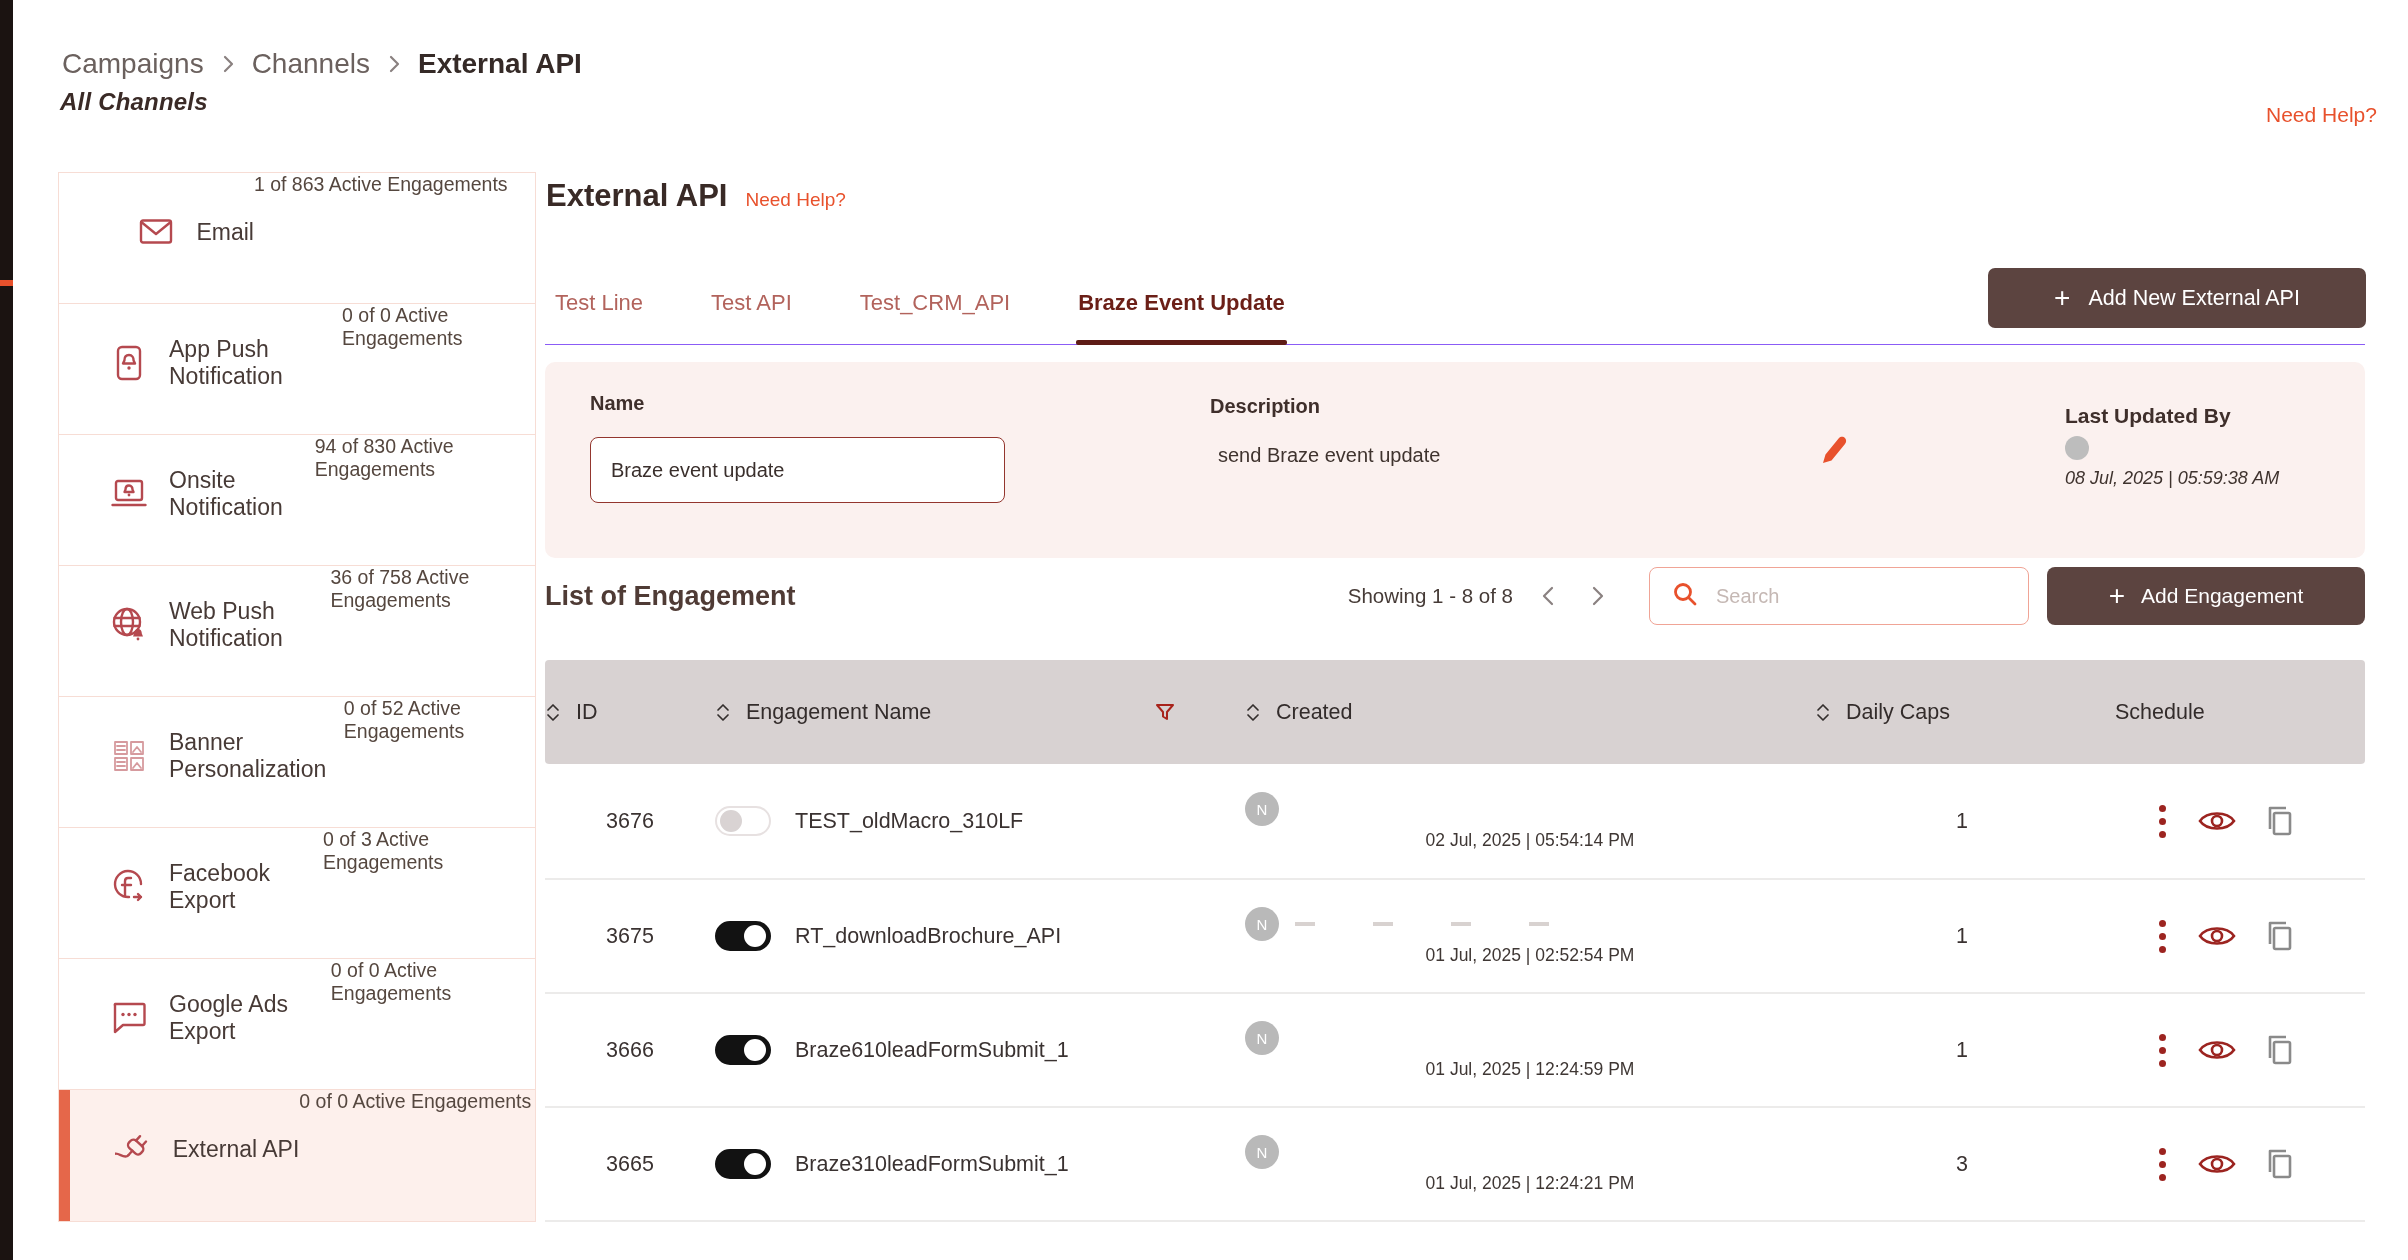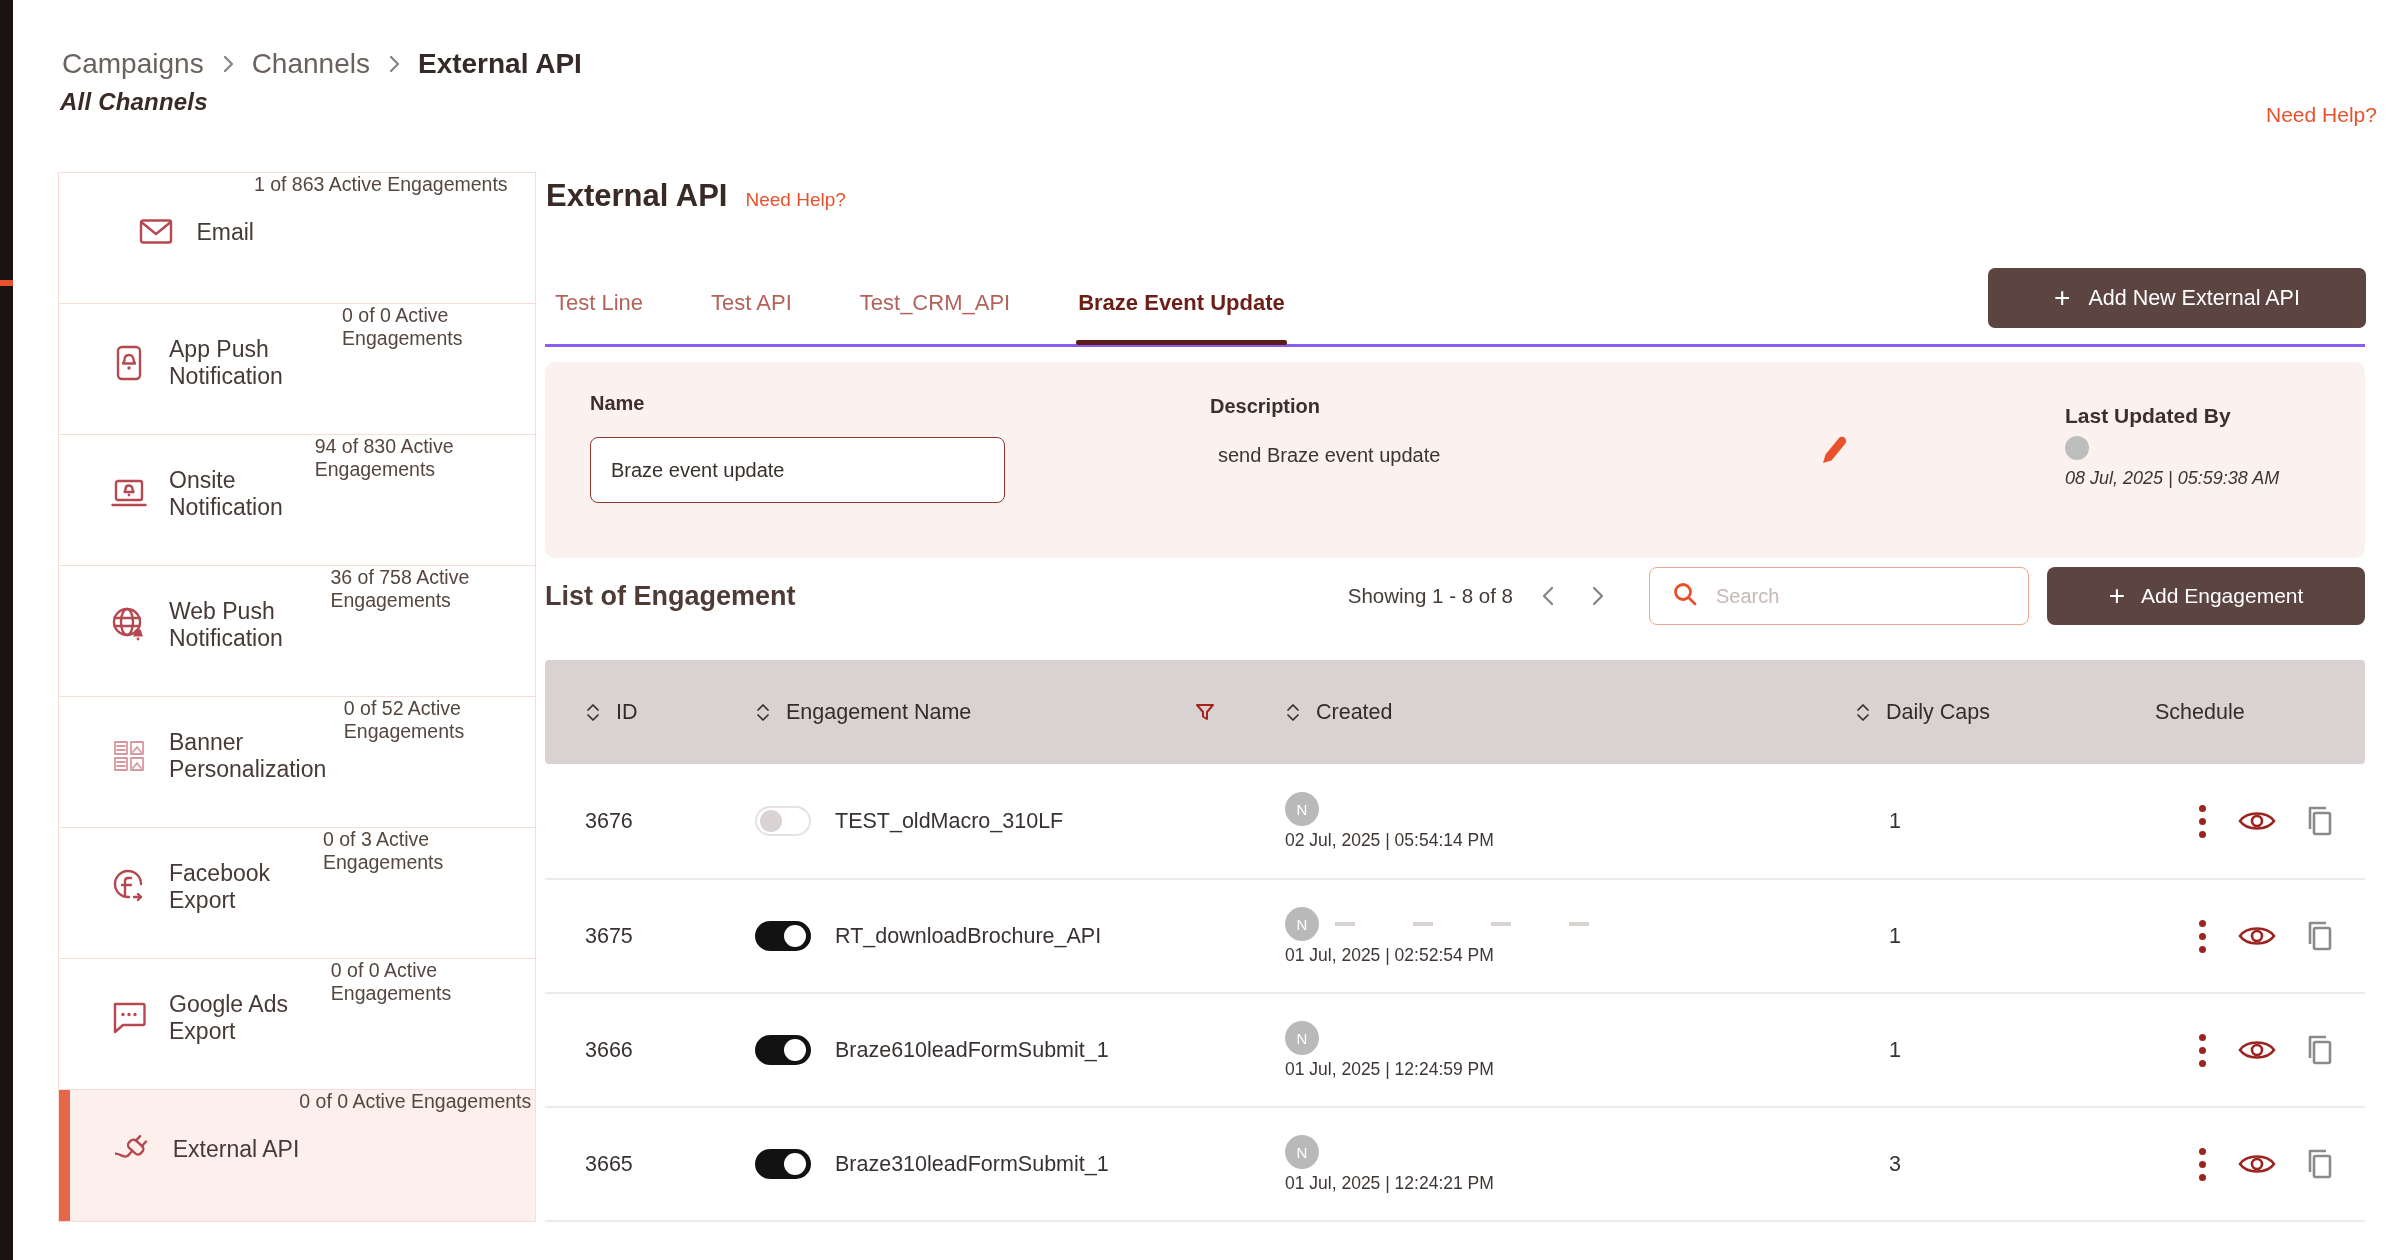--- a/index.html
+++ b/index.html
@@ -30,21 +30,21 @@
   .side-card.active::before { content:""; position:absolute; left:0; top:0; width:11px; height:100%; background:#e5674a; }
   .side-icon { width:36px; height:36px; display:flex; align-items:center; justify-content:center; flex:0 0 36px; }
   .side-icon svg { stroke:#b5494f; fill:none; stroke-width:2.4; stroke-linecap:round; stroke-linejoin:round; }
   .side-icon .fillpart { fill:#b5494f; stroke:none; }
   .side-icon.lighter svg { opacity:.55; }
 
   
   .main-heading { position:absolute; left:546px; top:178px; display:flex; align-items:baseline; gap:18px; }
   .main-heading .h { font-size:31px; font-weight:700; color:#392a26; }
   .main-heading .nh { font-size:19px; color:#e8512c; cursor:pointer; }
-  .tabs { position:absolute; left:545px; top:282px; width:1820px; display:flex; gap:64px; border-bottom:3px solid #8b5cf6; padding-left:8px; }
+  .tabs { position:absolute; left:545px; top:282px; width:1820px; display:flex; gap:64px; border-bottom:1px solid #8b5cf6; padding-left:8px; }
   .tab { position:relative; font-size:22px; color:#b2635c; padding:8px 2px 28px 2px; cursor:pointer; }
   .tab.active { color:#6b1f17; font-weight:700; }
   .tab.active::after { content:""; position:absolute; left:0; right:0; bottom:-1px; height:5px; background:#5e1c16; border-radius:2px; }
 
   .add-api-btn { position:absolute; left:1988px; top:268px; width:378px; height:60px; background:#5c4440; color:#fff; border:none; border-radius:7px; display:flex; align-items:center; justify-content:center; gap:18px; font-size:21.5px; font-family:inherit; cursor:pointer; }
   .plus-glyph { font-size:28px; font-weight:400; line-height:1; }
 
   
   .detail-panel { position:absolute; left:545px; top:362px; width:1820px; height:196px; background:#fbf1ef; border-radius:10px; }
   .fld-label { font-size:20px; font-weight:700; color:#3f2f2b; }
@@ -64,21 +64,21 @@
   .showing { margin-left:auto; font-size:20.5px; color:#463b37; }
   .pager { display:flex; gap:28px; margin-left:24px; margin-right:40px; }
   .pager .pg { width:22px; height:22px; display:flex; align-items:center; justify-content:center; cursor:pointer; }
   .search-box { width:380px; height:58px; border:1.6px solid #f0a496; border-radius:8px; background:#fff; display:flex; align-items:center; gap:18px; padding:0 22px; }
   .search-box input { border:none; outline:none; font-size:20px; color:#3a2f2c; width:100%; font-family:inherit; background:transparent; }
   .search-box input::placeholder { color:#c5b8b4; }
   .add-eng-btn { margin-left:18px; width:318px; height:58px; background:#5c4440; color:#fff; border:none; border-radius:8px; display:flex; align-items:center; justify-content:center; gap:16px; font-size:21px; font-family:inherit; cursor:pointer; }
 
   
   .table { position:absolute; left:545px; top:660px; width:1820px; }
-  .t-grid { display:grid; grid-template-columns:170px 530px 570px 260px 1fr; padding-left:40px; align-items:center; }
+  .t-grid { display:grid; grid-template-columns:170px 530px 570px 260px 1fr; align-items:center;text-align:center; }
   .t-head { height:104px; background:#d8d2d2; border-radius:4px; font-size:21.5px; color:#332c2b; font-weight:500; }
   .hcell { display:flex; align-items:center; gap:15px; }
   .sort-ic { display:flex; cursor:pointer; }
   .filter-ic { margin-left:auto; margin-right:70px; cursor:pointer; display:flex; }
   .hcell.caps-h { padding-left:0; }
   .hcell.sched-h { padding-left:40px; }
   .t-row { height:114px; font-size:21.5px; color:#3a3231; background:#fff; }
   .t-row + .t-row { border-top:2px solid #ecebea; }
   .row-sep-top { border-top:2px solid #ecebea; }
   .name-cell { display:flex; align-items:center; gap:24px; }

